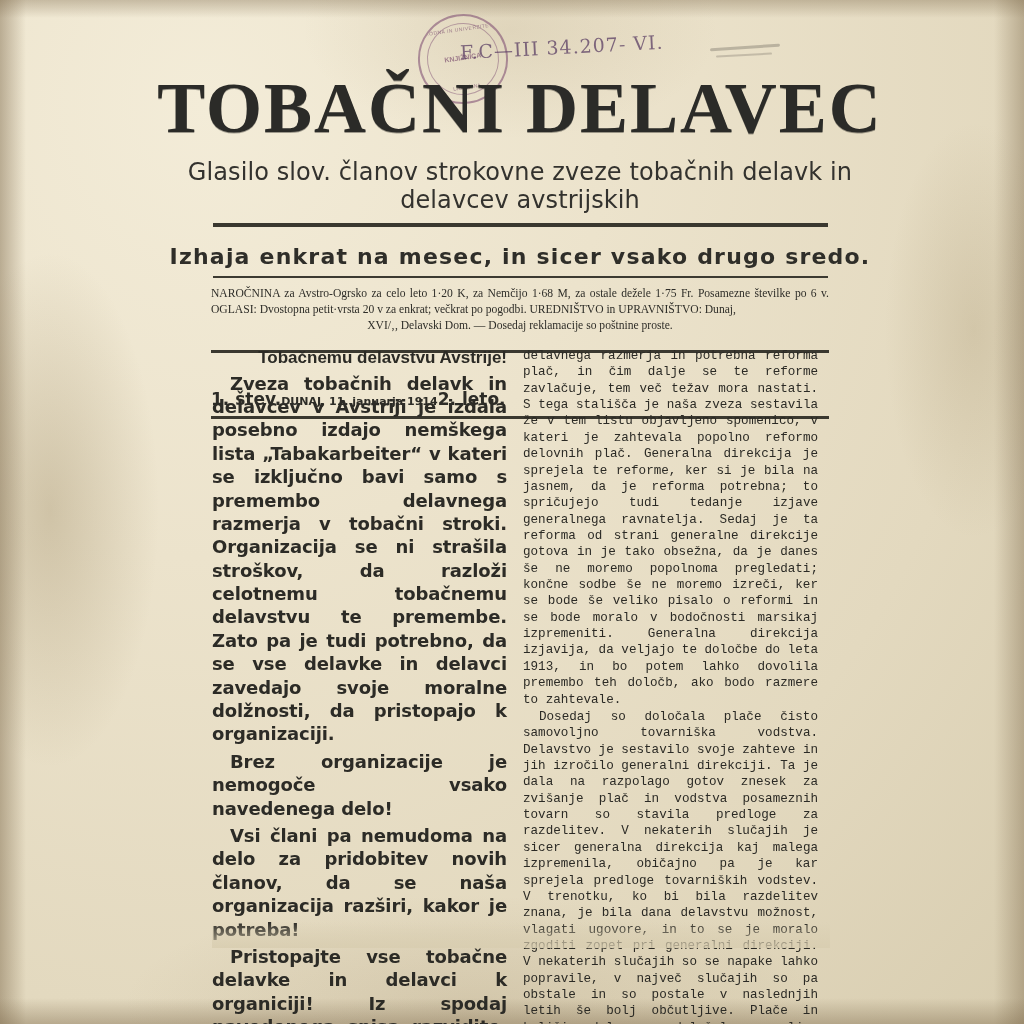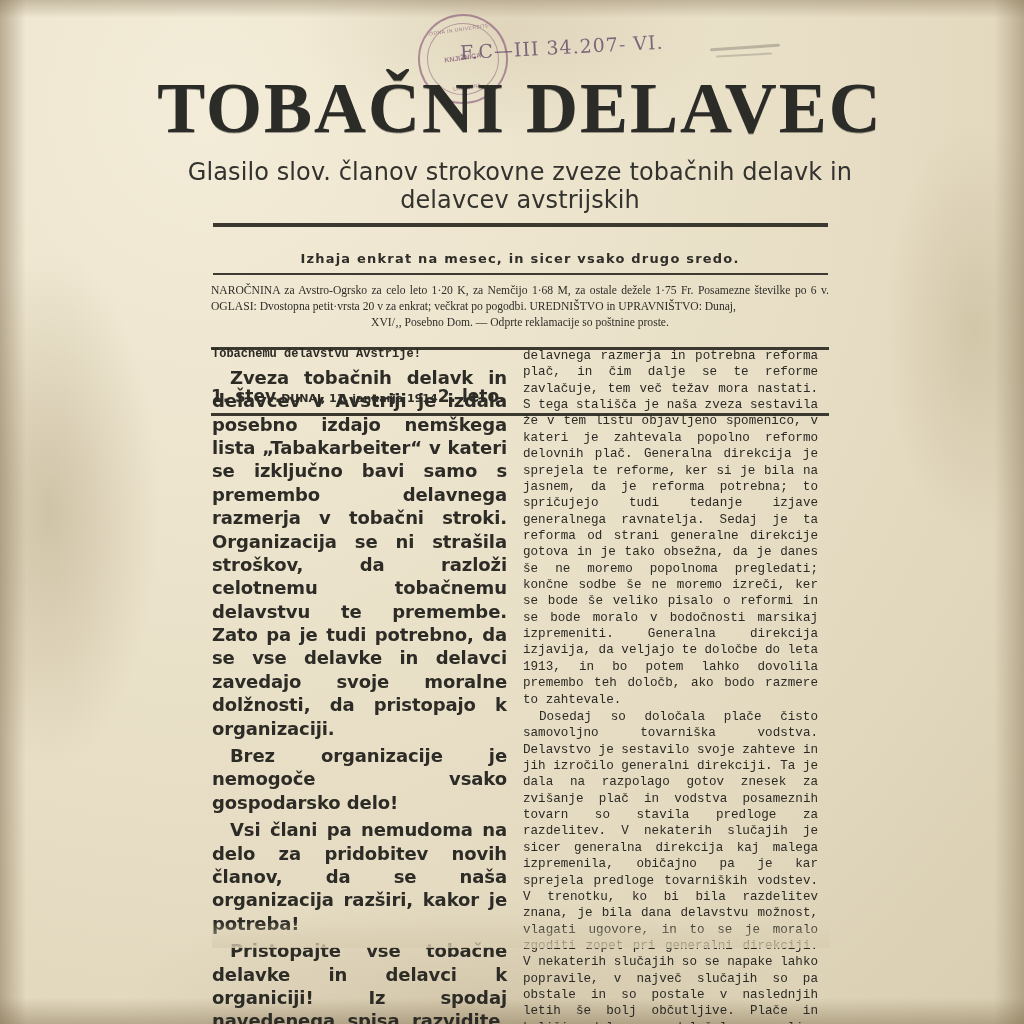--- a/index.html
+++ b/index.html
@@ -141,24 +141,24 @@
     color: #33322e;
     letter-spacing: .1px;
   }
   .rule-thick {
     margin: 9px auto 0;
     width: 615px;
     height: 4px;
     background: #3a382f;
   }
   .masthead-freq {
-    margin-top: 24px;
-    font-family: "DejaVu Sans", sans-serif;
-    font-weight: bold;
-    font-size: 13px;
+    margin-top: 17px;
+    font-family: "DejaVu Sans", sans-serif;
+    font-weight: bold;
+    font-size: 22px;
     color: #2f2e29;
     letter-spacing: 1.2px;
   }
   .rule-thin {
     margin: 7px auto 0;
     width: 615px;
     height: 2px;
     background: #3c3a31;
   }
   .subscription {
@@ -206,25 +206,25 @@
     width: 618px;
     height: 600px;
     display: flex;
     gap: 16px;
   }
   .col {
     width: 295px;
     position: relative;
   }
   .headline {
-    font-family: Liberation Mono, monospace;
-    font-weight: bold;
-    font-size: 12px;
+    font-family: Liberation Sans, sans-serif;
+    font-weight: bold;
+    font-size: 17px;
     color: #2b2a25;
-    text-align: left;
+    text-align: right;
     line-height: 1.15;
     margin: 0 0 4px 0;
   }
   .headline2 {
     font-family: "DejaVu Sans", sans-serif;
     font-weight: bold;
     font-size: 17px;
     color: #2b2a25;
     text-align: center;
     line-height: 1.2;
@@ -292,37 +292,37 @@
     <div class="pencil-mark2"></div>
 
     <div class="masthead">
       <div class="masthead-title">TOBAČNI DELAVEC</div>
       <div class="masthead-sub">Glasilo slov. članov strokovne zveze tobačnih delavk in delavcev avstrijskih</div>
       <div class="rule-thick"></div>
       <div class="masthead-freq">Izhaja enkrat na mesec, in sicer vsako drugo sredo.</div>
       <div class="rule-thin"></div>
       <div class="subscription">
         <span>NAROČNINA za Avstro-Ogrsko za celo leto 1·20 K, za Nemčijo 1·68 M, za ostale dežele 1·75 Fr. Posamezne številke po 6 v. OGLASI: Dvostopna petit·vrsta 20 v za enkrat; večkrat po pogodbi. UREDNIŠTVO in UPRAVNIŠTVO: Dunaj,</span>
-        <span class="center">XVI/‚, Posebno Dom. — Odprte reklamacije so poštnine proste.</span>
+        <span class="center">XVI/‚, Delavski Dom. — Dosedaj reklamacije so poštnine proste.</span>
       </div>
       <div class="rule-med"></div>
       <div class="issueline">
         <span>1. štev.</span>
         <span class="date">DUNAJ, 11. januarja 1914</span>
         <span>2. leto.</span>
       </div>
       <div class="rule-bottom"></div>
     </div>
 
     <div class="columns">
 
       <div class="col">
         <div class="headline">Tobačnemu delavstvu Avstrije!</div>
         <p class="lead">Zveza tobačnih delavk in delavcev v Avstriji je izdala posebno izdajo nemškega lista „Tabakarbeiter“ v kateri se izključno bavi samo s premembo delavnega razmerja v tobačni stroki. Organizacija se ni strašila stroškov, da razloži celotnemu tobačnemu delavstvu te premembe. Zato pa je tudi potrebno, da se vse delavke in delavci zavedajo svoje moralne dolžnosti, da pristopajo k organizaciji.</p>
-        <p class="lead">Brez organizacije je nemogoče vsako gospodarsko delo!</p>
+        <p class="lead">Brez organizacije je nemogoče vsako navedenega delo!</p>
         <p class="lead">Vsi člani pa nemudoma na delo za pridobitev novih članov, da se naša organizacija razširi, kakor je potreba!</p>
         <p class="lead">Pristopajte vse tobačne delavke in delavci k organiciji! Iz spodaj navedenega spisa razvidite, da je vsako delo v vaš prid neuspešno, ako niste vsi trdno organizirani. Vprašanje vaše boljše bodočnosti je, da pristopate v Strokovno zvezo tobačnih delavk in delavcev.</p>
         <div class="rule-short"></div>
         <p class="body">Za razumno tobačno delavstvo je bilo že zdavno jasno, da se mora izvršiti nova uravnava</p>
       </div>
 
       <div class="col">
         <p class="body first">delavnega razmerja in potrebna reforma plač, in čim dalje se te reforme zavlačuje, tem več težav mora nastati. S tega stališča je naša zveza sestavila že v tem listu objavljeno spomenico, v kateri je zahtevala popolno reformo delovnih plač. Generalna direkcija je sprejela te reforme, ker si je bila na jasnem, da je reforma potrebna; to spričujejo tudi tedanje izjave generalnega ravnatelja. Sedaj je ta reforma od strani generalne direkcije gotova in je tako obsežna, da je danes še ne moremo popolnoma pregledati; končne sodbe še ne moremo izreči, ker se bode še veliko pisalo o reformi in se bode moralo v bodočnosti marsikaj izpremeniti. Generalna direkcija izjavija, da veljajo te določbe do leta 1913, in bo potem lahko dovolila premembo teh določb, ako bodo razmere to zahtevale.</p>
         <p class="body">Dosedaj so določala plače čisto samovoljno tovarniška vodstva. Delavstvo je sestavilo svoje zahteve in jih izročilo generalni direkciji. Ta je dala na razpolago gotov znesek za zvišanje plač in vodstva posameznih tovarn so stavila predloge za razdelitev. V nekaterih slučajih je sicer generalna direkcija kaj malega izpremenila, običajno pa je kar sprejela predloge tovarniških vodstev. V trenotku, ko bi bila razdelitev znana, je bila dana delavstvu možnost, vlagati ugovore, in to se je moralo zgoditi zopet pri generalni direkciji. V nekaterih slučajih so se napake lahko popravile, v največ slučajih so pa obstale in so postale v naslednjih letih še bolj občutljive. Plače in količino dela so se določale samovoljno in razlike so bile od leta do leta večje. Oni s protekcijo so dobili več, drugi manj, en del pa sploh nič. Posebno oni, ki so imeli najmanj, niso prejeli običajne doklade. Vsaka tovarna je imela drugače plače in drugačne količine dela. Vsa ta vprašanja je še otežkočilo dejstvo, da so bile velikokrat starejše delavke prestavljene k slabše plačanemu delu, s čimur so bile za svoja dolga službena leta oškodovane, in poleg tega bi z novo pre-</p>
       </div>

